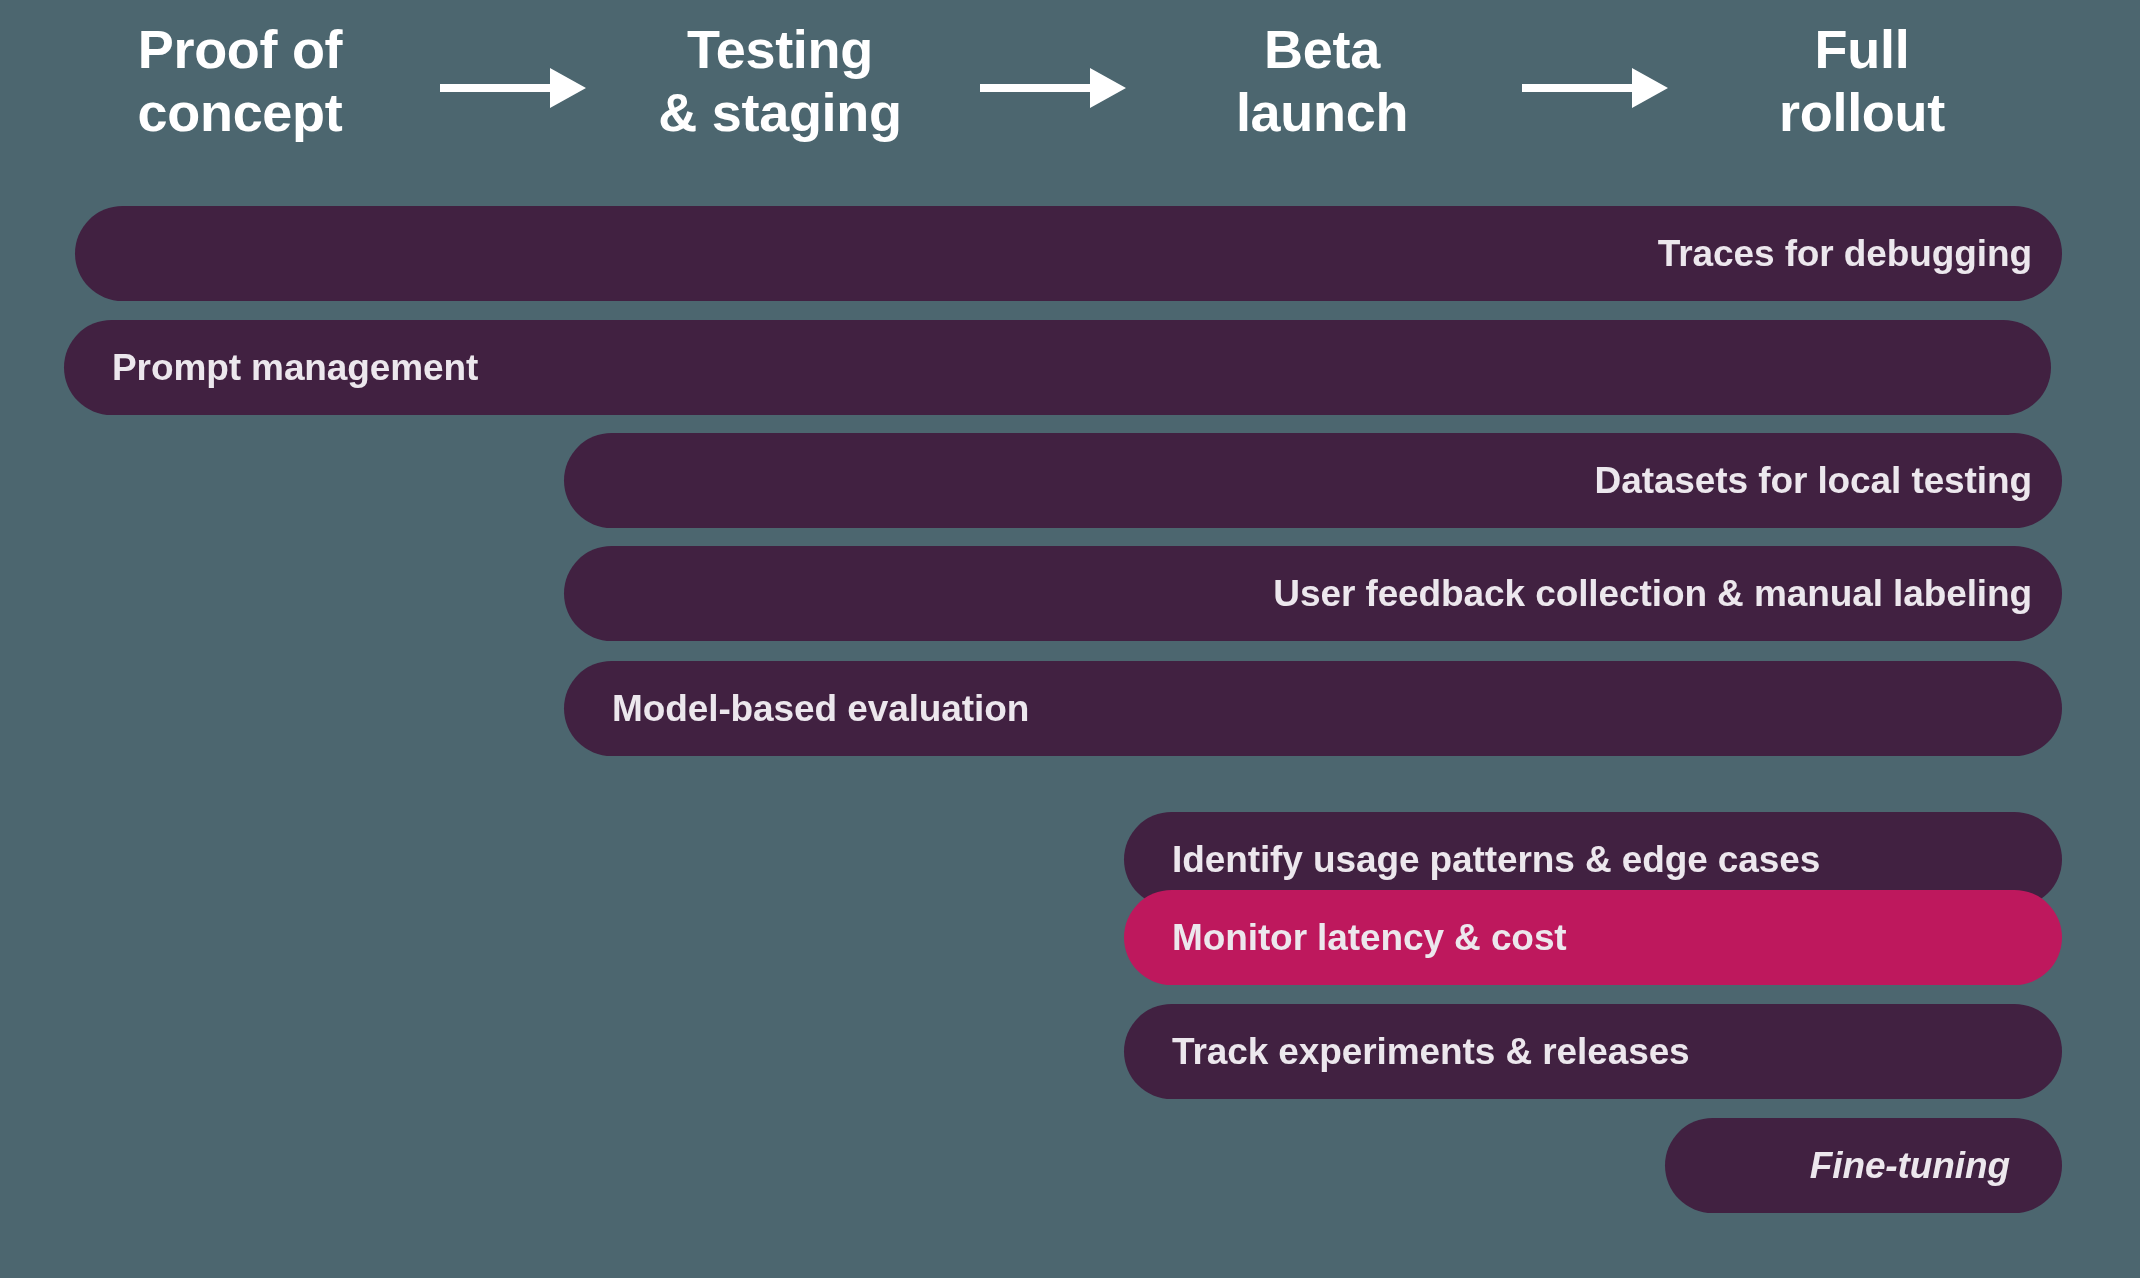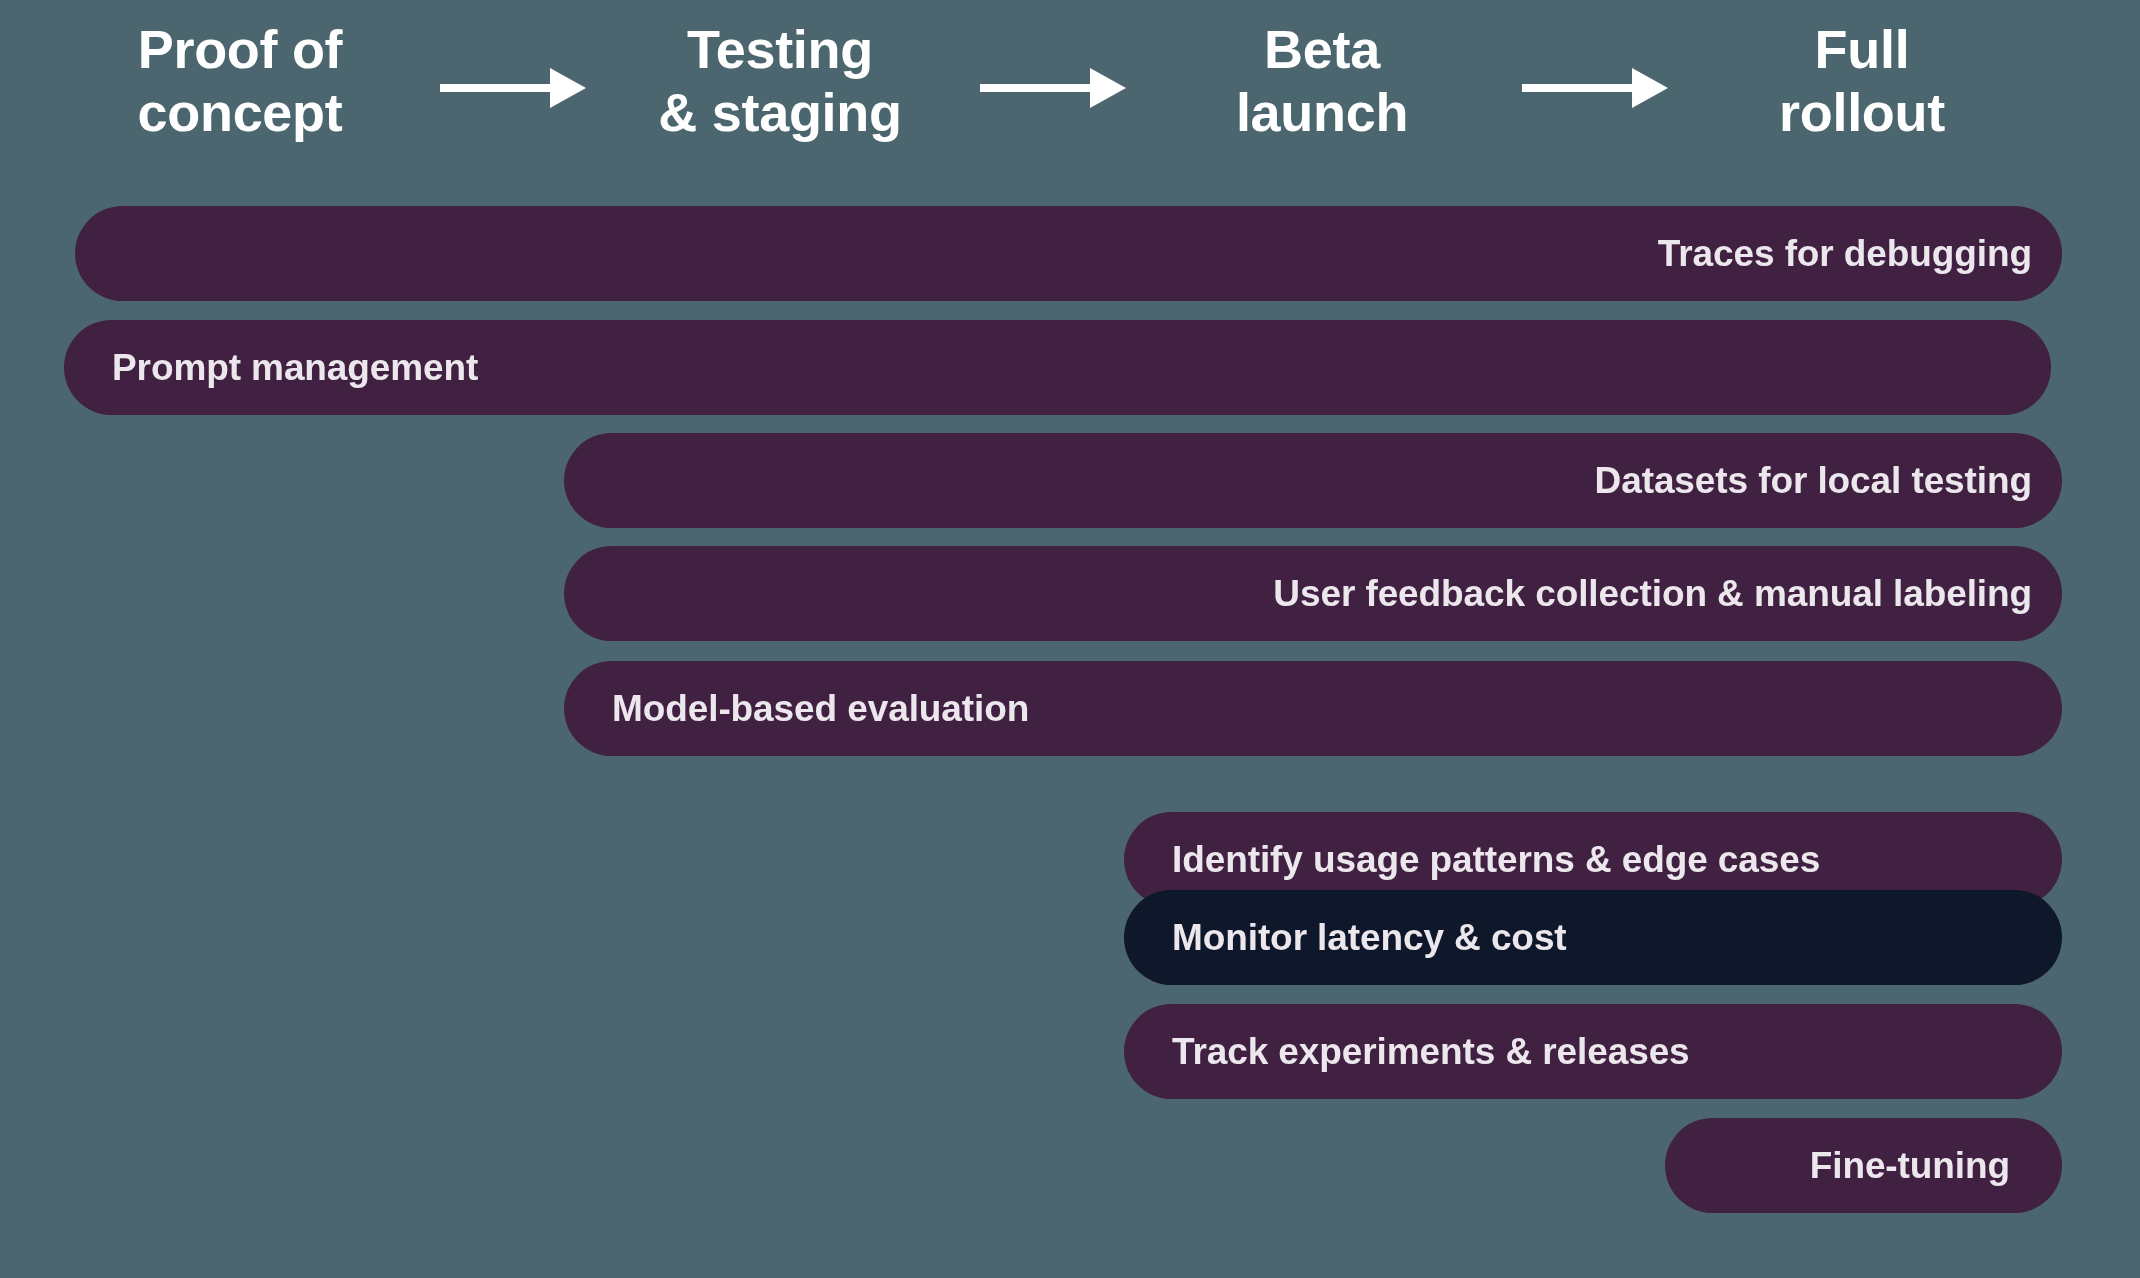--- a/index.html
+++ b/index.html
@@ -105,23 +105,23 @@
   </div>
   <div class="pill" style="left: 564px; width: 1498px; top: 546px; height: 95px; background: rgb(65, 33, 65); justify-content: flex-end;">
     <span class="pill-label" style="color: rgb(236, 231, 237);">User feedback collection &amp; manual labeling</span>
   </div>
   <div class="pill" style="left: 564px; width: 1498px; top: 661px; height: 95px; background: rgb(65, 33, 65);">
     <span class="pill-label" style="color: rgb(236, 231, 237);">Model-based evaluation</span>
   </div>
   <div class="pill" style="left: 1124px; width: 938px; top: 775px; height: 95px; background: rgb(65, 33, 65); margin-top: 37px;">
     <span class="pill-label" style="color: rgb(236, 231, 237);">Identify usage patterns &amp; edge cases</span>
   </div>
-  <div class="pill" style="left: 1124px; width: 938px; top: 890px; height: 95px; background: #0f172a;">
+  <div class="pill" style="left: 1124px; width: 938px; top: 890px; height: 95px; background: #be185d;">
     <span class="pill-label" style="color: rgb(236, 231, 237);">Monitor latency &amp; cost</span>
   </div>
   <div class="pill" style="left: 1124px; width: 938px; top: 1004px; height: 95px; background: rgb(65, 33, 65);">
     <span class="pill-label" style="color: rgb(236, 231, 237);">Track experiments &amp; releases</span>
   </div>
-  <div class="pill pill-right" style="left: 1665px; width: 397px; top: 1118px; height: 95px; background: rgb(65, 33, 65);">
+  <div class="pill pill-right" style="left: 1665px; width: 397px; top: 1118px; height: 95px; background: rgb(65, 33, 65); font-style: italic;">
     <span class="pill-label" style="color: rgb(236, 231, 237);">Fine-tuning</span>
   </div>
 
 </div>
 
 </body></html>

